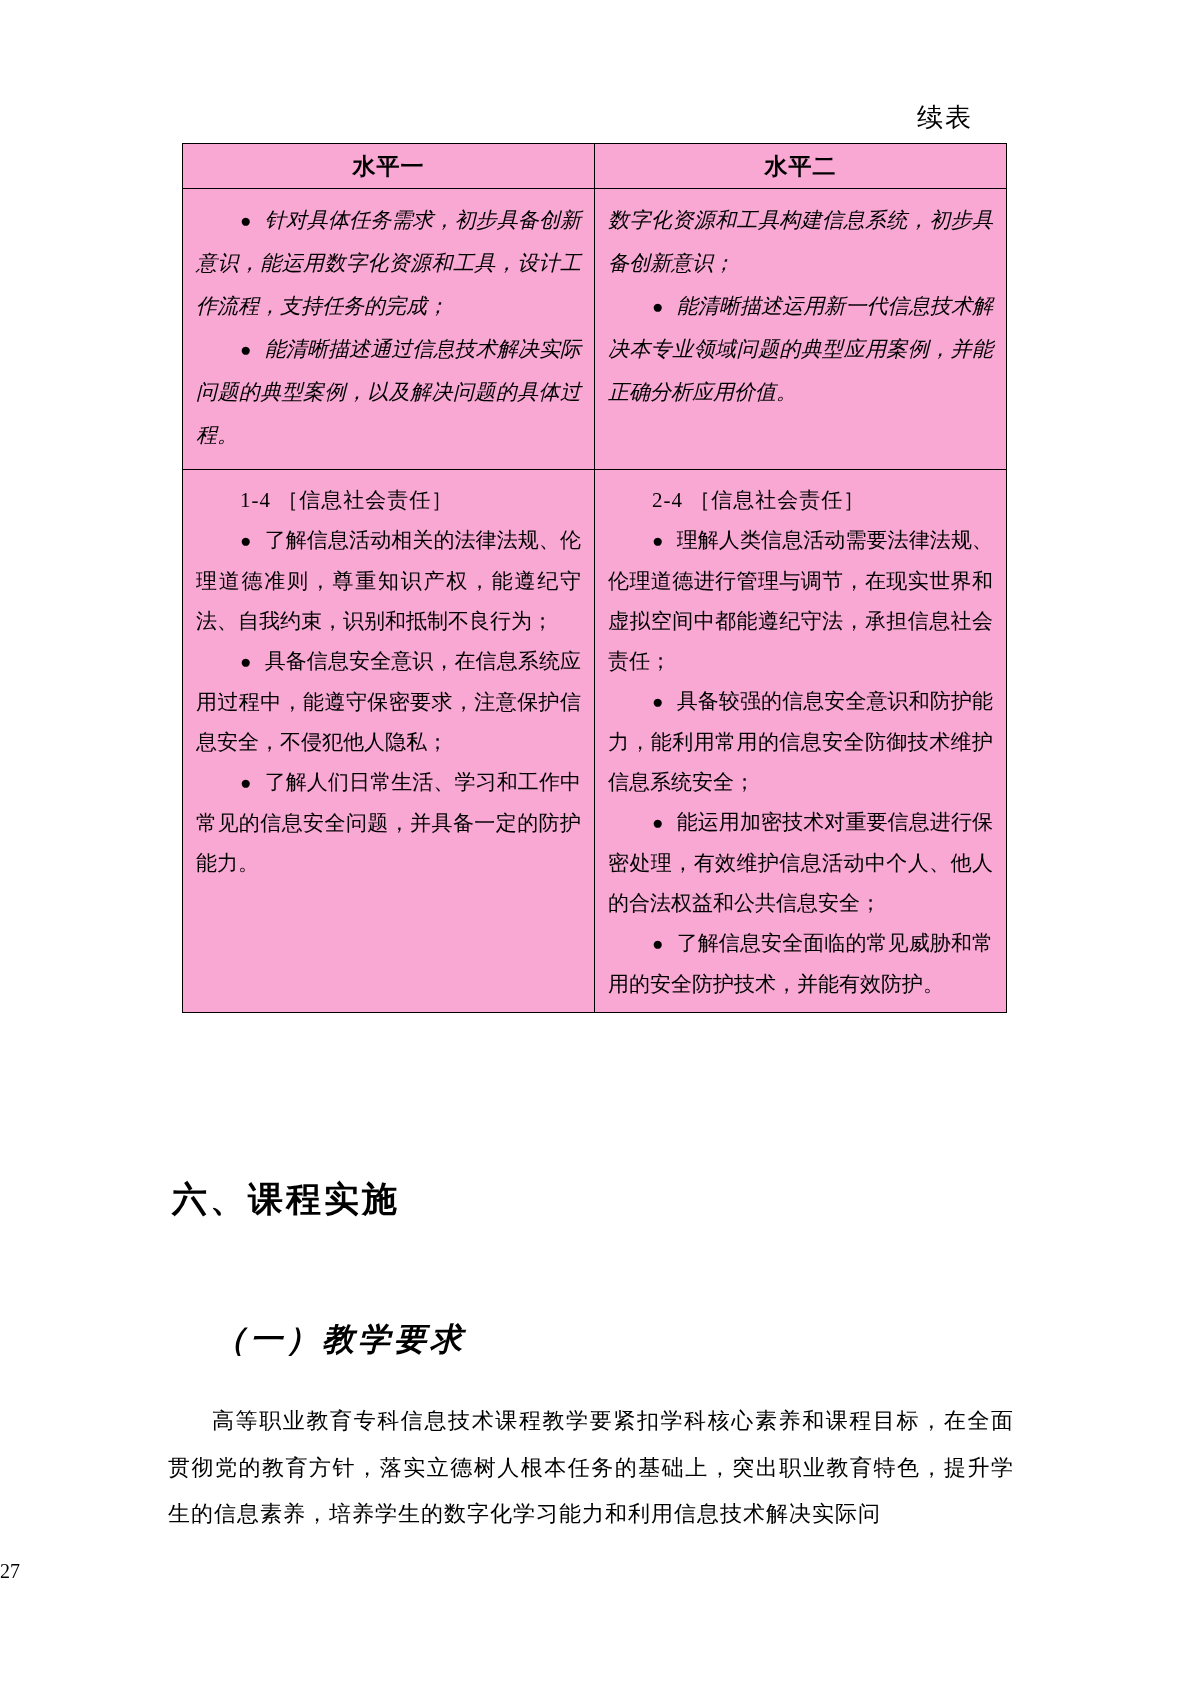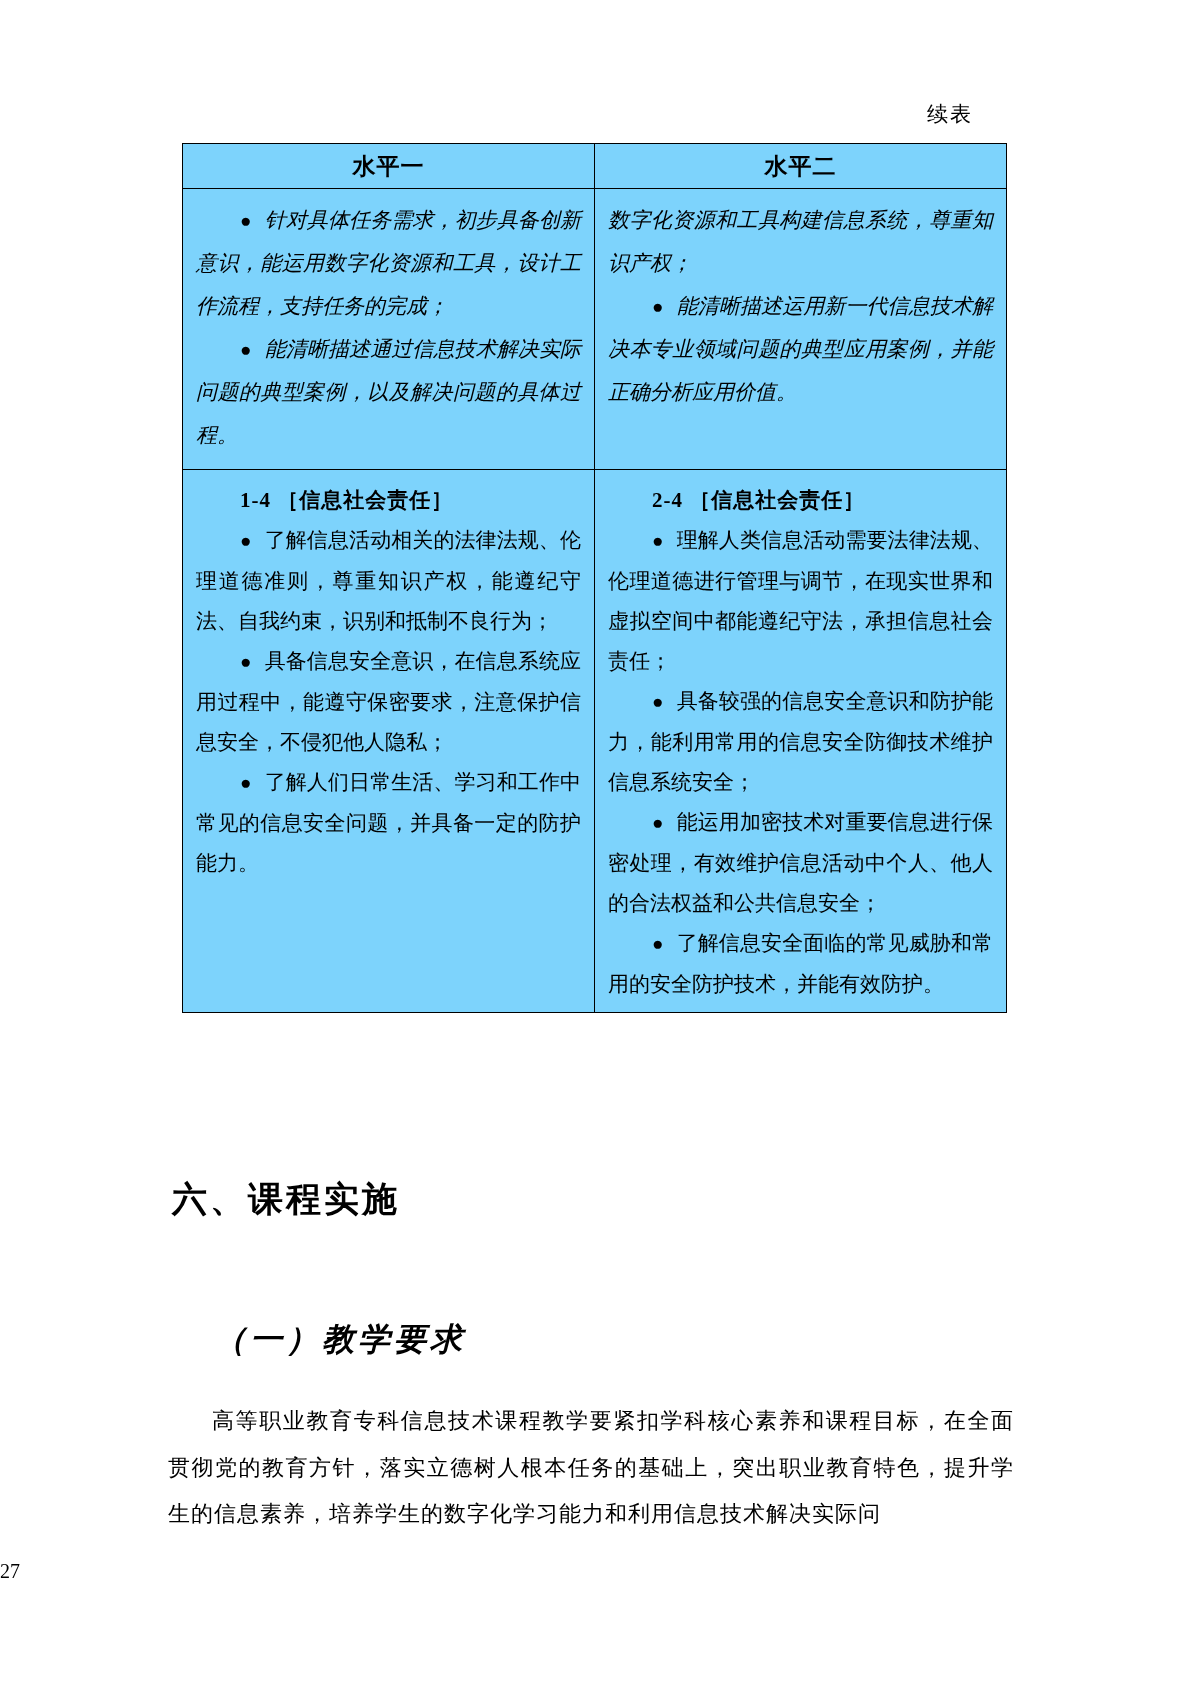--- a/index.html
+++ b/index.html
@@ -7,45 +7,45 @@
     position:relative;
     width:1190px;height:1684px;
     background:#ffffff;
     margin:0 auto;
     font-family:"Liberation Serif","DejaVu Serif",serif;
     color:#000;
     overflow:hidden;
   }
   .continued{
     position:absolute;top:100px;left:182px;width:791px;
-    text-align:right;font-size:21px;letter-spacing:2px;
+    text-align:right;font-size:26px;letter-spacing:2px;
   }
   table.levels{
     position:absolute;left:182px;top:143px;width:825px;
     border-collapse:collapse;table-layout:fixed;
-    background:#7dd3fc;
+    background:#f9a8d4;
   }
   table.levels th, table.levels td{
     border:1.6px solid #000;
   }
   table.levels th{
     height:42px;font-size:23px;font-weight:bold;
     text-align:center;vertical-align:middle;letter-spacing:1px;
   }
   table.levels td{
     vertical-align:top;
     padding:10px 13px 8px 13px;
     font-size:21px;
   }
   tr.r1 td{height:262px;line-height:43px;font-style:italic;}
   tr.r2 td{height:502px;line-height:40px;}
   td.vcenter{vertical-align:middle;}
   .cell p{margin:0;text-align:justify;text-justify:inter-ideograph;}
   .cell p.bullet{text-indent:2.1em;}
-  .cell p.label{text-indent:2.1em;text-align:left;letter-spacing:1px;font-weight:bold;}
+  .cell p.label{text-indent:2.1em;text-align:left;letter-spacing:1px;}
   .cell p.cont{text-indent:0;}
   .dot{margin-right:13px;font-size:19px;}
   .h1{
     position:absolute;left:172px;top:1176px;
     font-family:"Liberation Sans","DejaVu Sans",sans-serif;
     font-size:35px;font-weight:bold;letter-spacing:3px;
   }
   .h2{
     position:absolute;left:214px;top:1318px;
     font-size:32px;font-weight:bold;letter-spacing:4px;font-style:italic;
@@ -74,21 +74,21 @@
         <th>水平二</th>
       </tr>
     </thead>
     <tbody>
       <tr class="r1">
         <td class="cell">
           <p class="bullet"><span class="dot">●</span><span>针对具体任务需求，初步具备创新意识，能运用数字化资源和工具，设计工作流程，支持任务的完成；</span></p>
           <p class="bullet"><span class="dot">●</span><span>能清晰描述通过信息技术解决实际问题的典型案例，以及解决问题的具体过程。</span></p>
         </td>
         <td class="cell">
-          <p class="cont">数字化资源和工具构建信息系统，尊重知识产权；</p>
+          <p class="cont">数字化资源和工具构建信息系统，初步具备创新意识；</p>
           <p class="bullet"><span class="dot">●</span><span>能清晰描述运用新一代信息技术解决本专业领域问题的典型应用案例，并能正确分析应用价值。</span></p>
         </td>
       </tr>
       <tr class="r2">
         <td class="cell vcenter">
           <p class="label">1-4 ［信息社会责任］</p>
           <p class="bullet"><span class="dot">●</span><span>了解信息活动相关的法律法规、伦理道德准则，尊重知识产权，能遵纪守法、自我约束，识别和抵制不良行为；</span></p>
           <p class="bullet"><span class="dot">●</span><span>具备信息安全意识，在信息系统应用过程中，能遵守保密要求，注意保护信息安全，不侵犯他人隐私；</span></p>
           <p class="bullet"><span class="dot">●</span><span>了解人们日常生活、学习和工作中常见的信息安全问题，并具备一定的防护能力。</span></p>
         </td>

